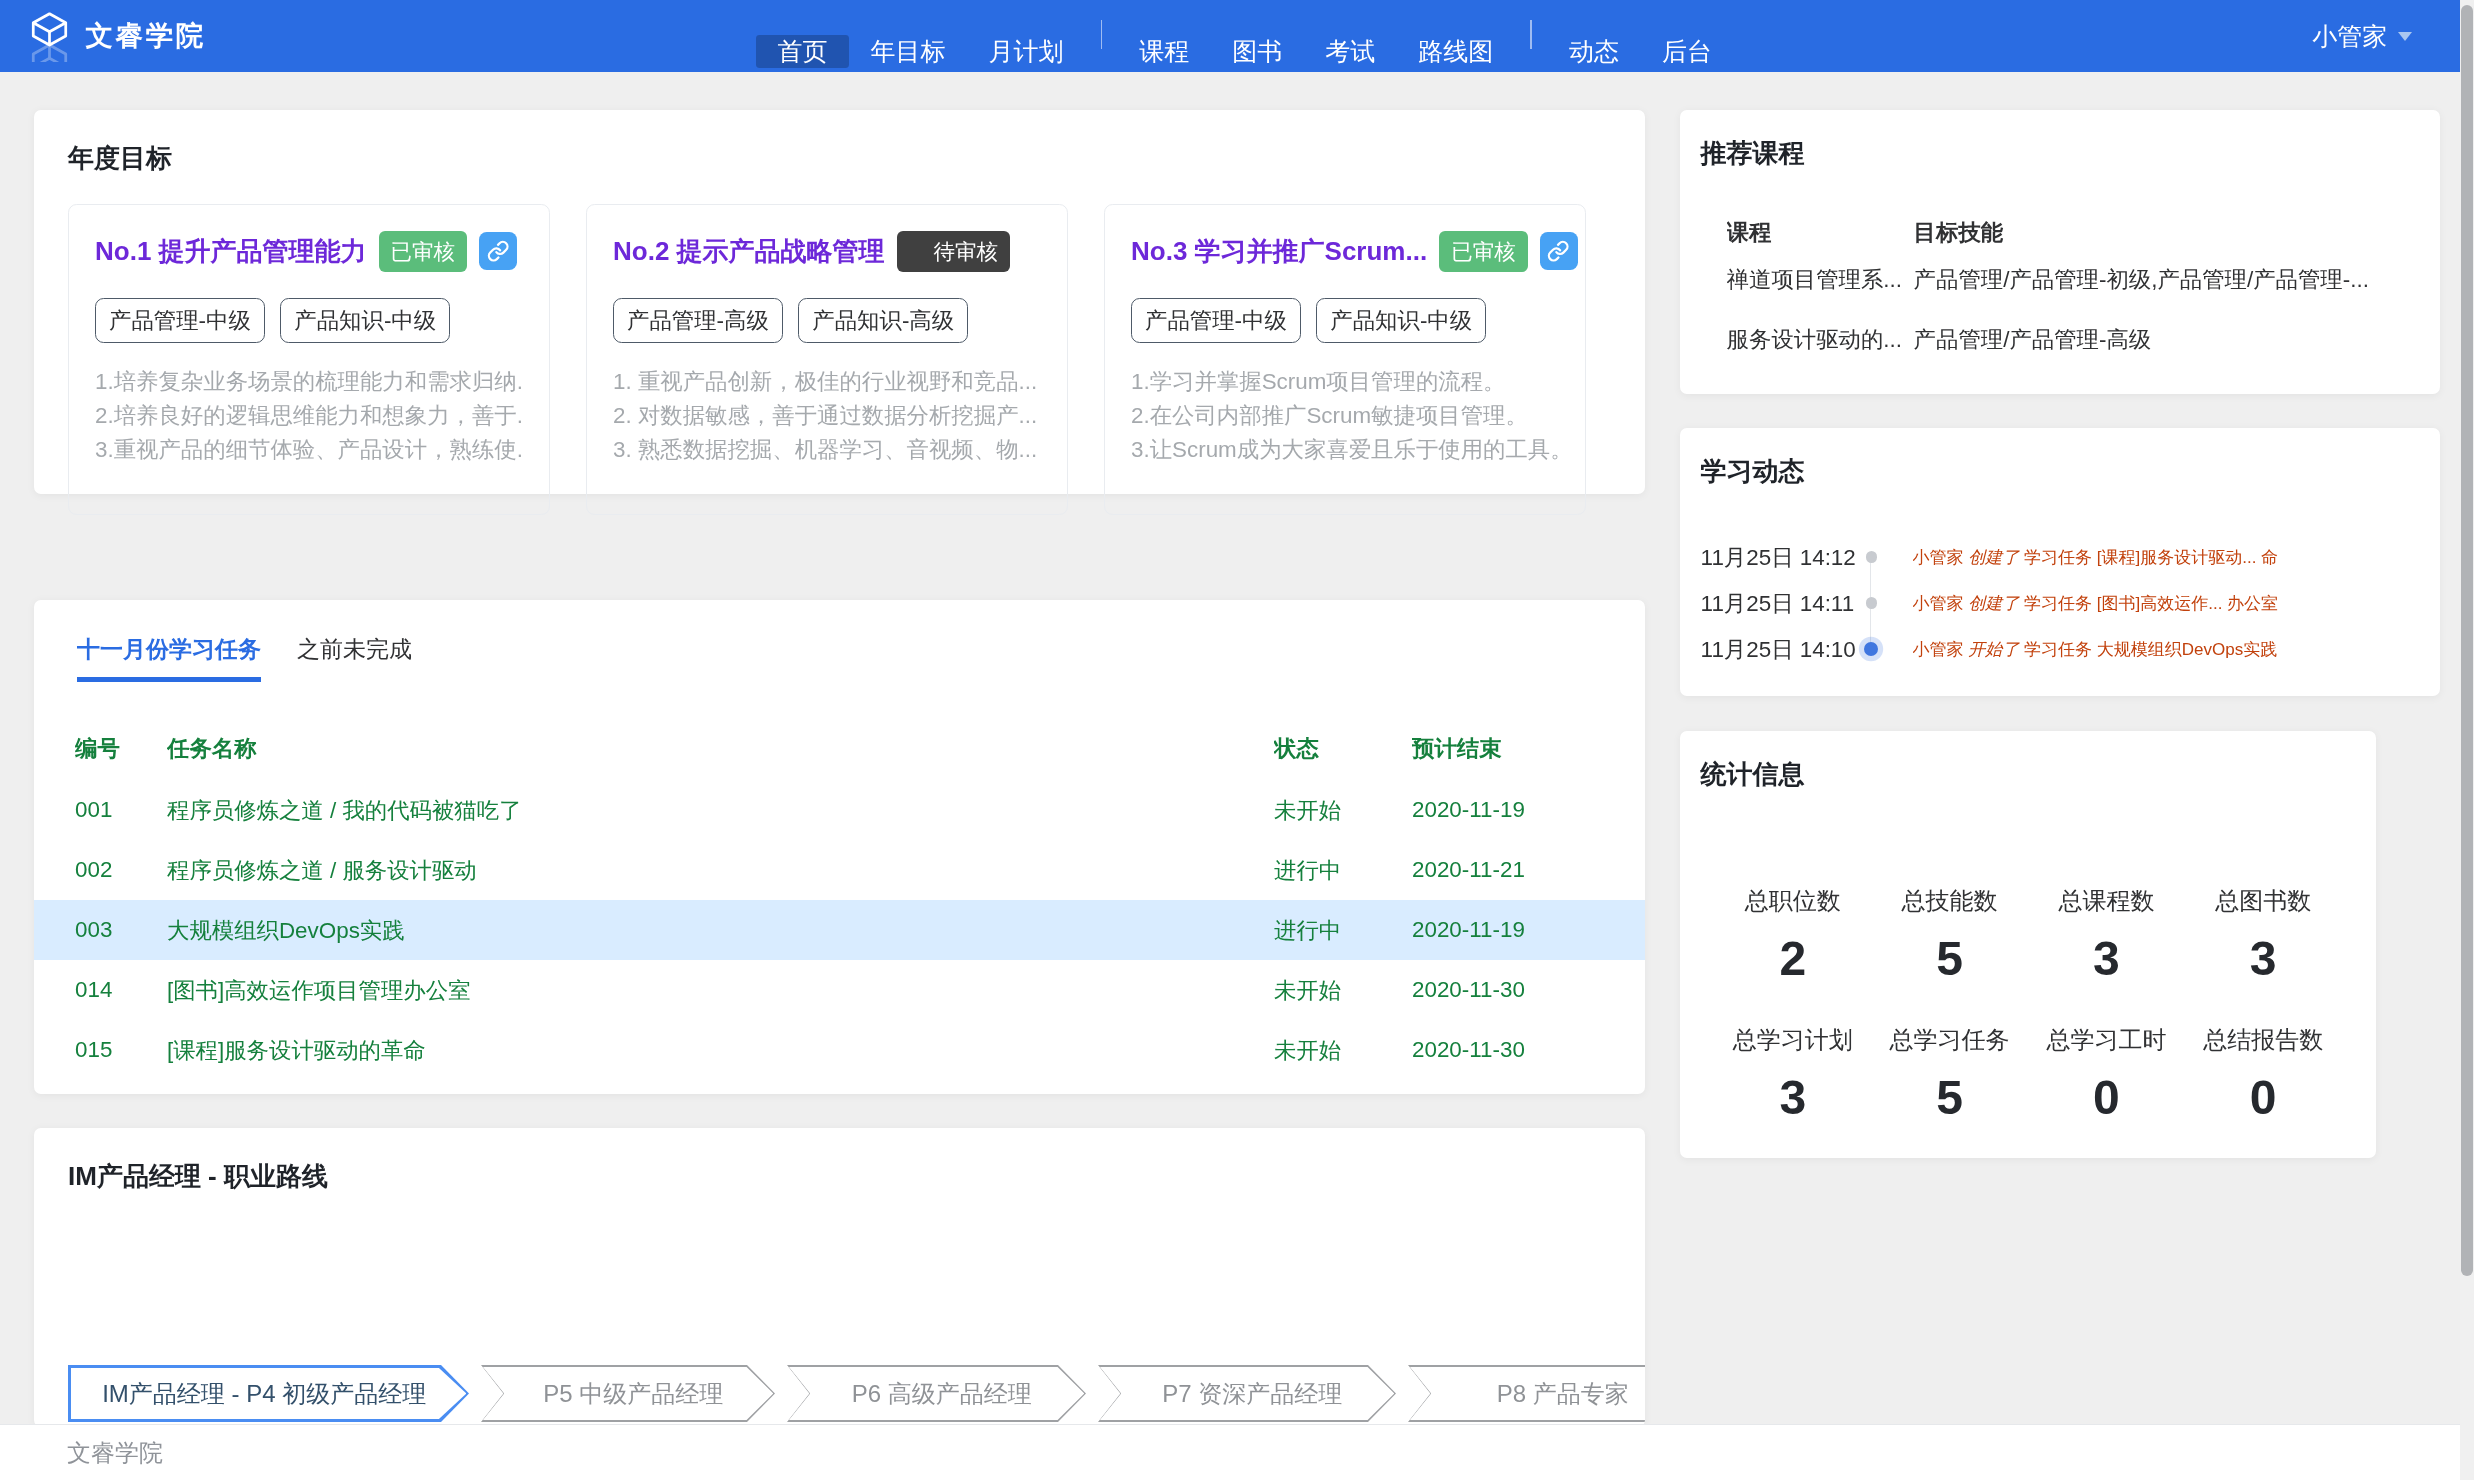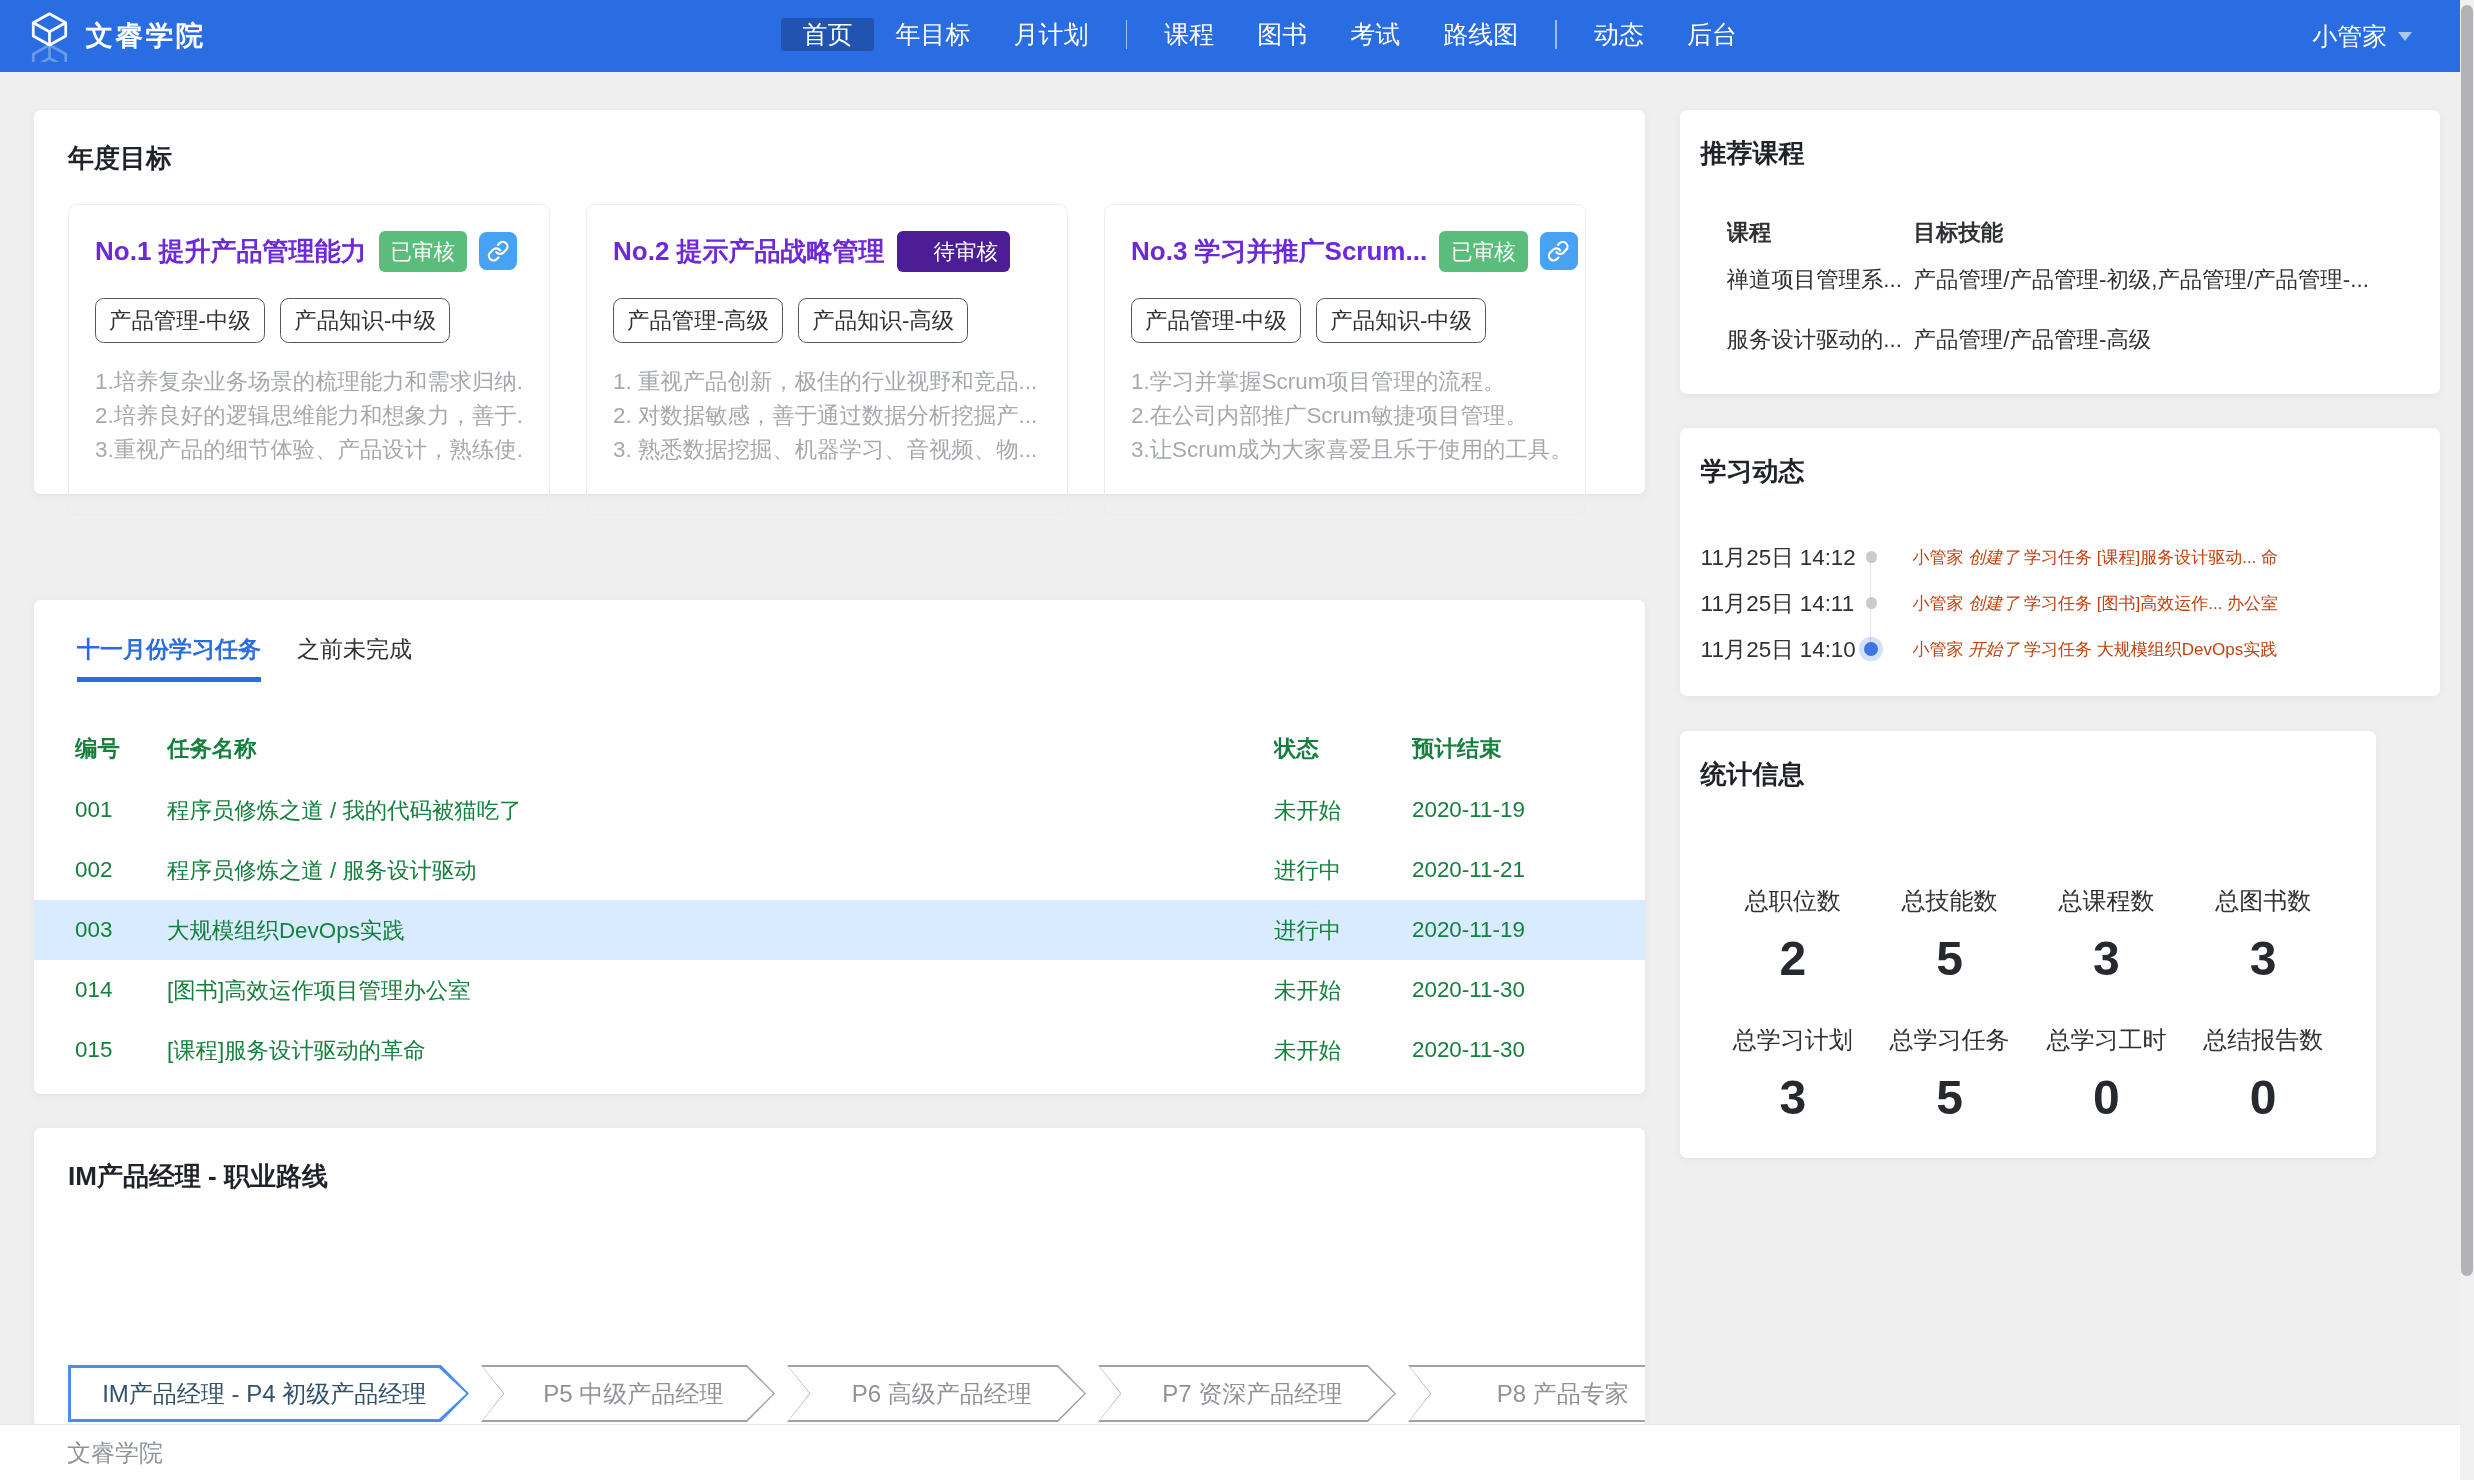--- a/index.html
+++ b/index.html
@@ -11,21 +11,21 @@
   .page { position:relative; width:2475px; height:1481px; overflow:hidden; }
 
   
   .navbar {
     position:absolute; top:0; left:0; width:calc(100% - 15.5px); height:72px;
     background:#2a6ce2; display:flex; align-items:center; z-index:4;
   }
   .brand { display:flex; align-items:center; margin-left:29px; cursor:pointer; }
   .brand svg { display:block; }
   .brand-text { color:#fff; font-size:27.5px; font-weight:700; letter-spacing:2.6px; margin-left:15.5px; }
-  .nav-menu { position:absolute; left:781px; top:0; height:68px; display:flex; align-items:center; }
+  .nav-menu { position:absolute; left:756px; top:0; height:68px; display:flex; align-items:flex-end; }
   .nav-item {
     display:flex; align-items:center; padding:0 21.5px; color:#fff; font-size:25px;
     cursor:pointer; white-space:nowrap;
   }
   .nav-item.active { background:rgba(0,0,0,0.22); border-radius:3.4px; }
   .nav-divider { width:1.7px; height:29px; background:rgba(255,255,255,0.55); align-self:center; margin:0 15.5px; }
   .user-menu {
     position:absolute; right:48px; top:0; height:72px; display:flex; align-items:center;
     color:#fff; font-size:25px; cursor:pointer;
   }
@@ -37,21 +37,21 @@
   .card h2 { font-size:26px; font-weight:700; color:#1f2329; }
 
   
   .annual { left:34px; top:110px; width:1611px; height:384px; padding:31px 34px; }
   .goal-row { display:flex; gap:36px; margin-top:27.5px; }
   .goal-card { width:482px; height:311px; border:1.7px solid #e9ecf0; border-radius:8.6px; padding:26px 26px; cursor:pointer; }
   .goal-head { display:flex; align-items:center; gap:12px; }
   .goal-title { font-size:26px; font-weight:700; color:#6d28d9; white-space:nowrap; }
   .badge { display:inline-block; font-size:21.5px; color:#fff; padding:6px 12px; border-radius:6px; white-space:nowrap; }
   .badge-green { background:#5bbd7b; }
-  .badge-blue  { background:#4c1d95;padding-left:37px; }
+  .badge-blue  { background:#404040;padding-left:37px; }
   .link-btn { width:38px; height:38px; border-radius:7.7px; background:#47a2f4; display:flex; align-items:center; justify-content:center; cursor:pointer; flex:none; }
   .goal-tags { display:flex; gap:15.5px; margin-top:26px; }
   .tag { border:1.7px solid #4e5a68; border-radius:8.6px; padding:6px 13px; font-size:22.4px; color:#303133; white-space:nowrap; }
   .goal-desc { margin-top:22.4px; }
   .desc-line { font-size:22.4px; color:#a5a9ad; line-height:34px; white-space:nowrap; overflow:hidden; }
 
   
   .tasks { left:34px; top:600px; width:1611px; height:494px; padding:34px 0 0 0; }
   .tabs { display:flex; gap:36px; margin-left:43px; }
   .tab { font-size:23px; color:#303133; padding-bottom:12px; cursor:pointer; border-bottom:5.2px solid transparent; }

